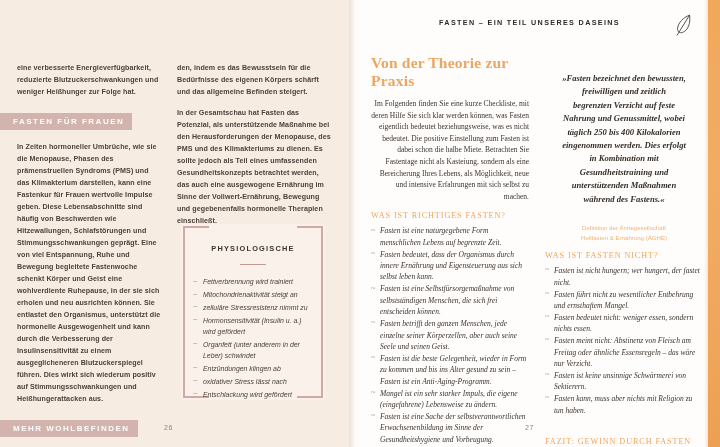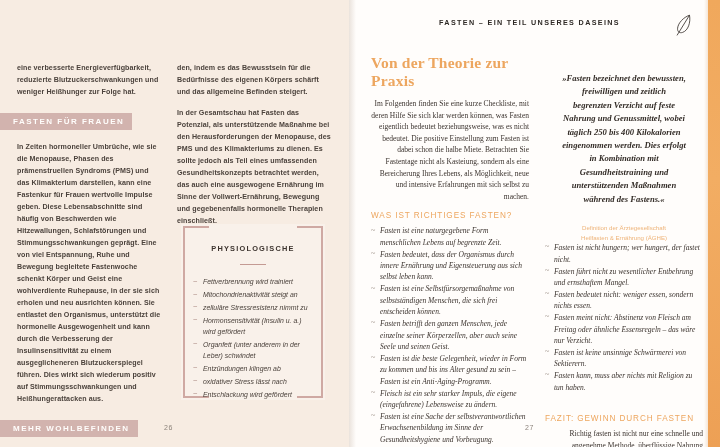--- a/index.html
+++ b/index.html
@@ -176,21 +176,21 @@
   }
   .rbody {
     font-family: "Liberation Serif", serif;
     font-size: 7.5px;
     line-height: 11.6px;
     color: #3b332e;
     margin: 0 0 8px 0;
     text-align: right;
   }
   .sub-head {
-    font-family: Liberation Sans, sans-serif;
+    font-family: Liberation Serif, serif;
     font-size: 8.2px;
     letter-spacing: 0.9px;
     color: #eda65f;
     margin: 8px 0 3px 0;
     line-height: 12px;
   }
   .tick-list {
     list-style: none;
     margin: 0 0 20px 0;
     padding: 0;
@@ -319,34 +319,35 @@
 
         <p class="rbody">Im Folgenden finden Sie eine kurze Checkliste, mit deren Hilfe Sie sich klar werden können, was Fasten eigentlich bedeutet beziehungsweise, was es nicht bedeutet. Die positive Einstellung zum Fasten ist dabei schon die halbe Miete. Betrachten Sie Fastentage nicht als Kasteiung, sondern als eine Bereicherung Ihres Lebens, als Möglichkeit, neue und intensive Erfahrungen mit sich selbst zu machen.</p>
 
         <div class="sub-head">WAS IST RICHTIGES FASTEN?</div>
         <ul class="tick-list">
           <li>Fasten ist eine naturgegebene Form menschlichen Lebens auf begrenzte Zeit.</li>
           <li>Fasten bedeutet, dass der Organismus durch innere Ernährung und Eigensteuerung aus sich selbst leben kann.</li>
           <li>Fasten ist eine Selbstfürsorgemaßnahme von selbstständigen Menschen, die sich frei entscheiden können.</li>
           <li>Fasten betrifft den ganzen Menschen, jede einzelne seiner Körperzellen, aber auch seine Seele und seinen Geist.</li>
           <li>Fasten ist die beste Gelegenheit, wieder in Form zu kommen und bis ins Alter gesund zu sein – Fasten ist ein Anti-Aging-Programm.</li>
-          <li>Fleisch ist ein sehr starker Impuls, die eigene (eingefahrene) Lebensweise zu ändern.</li>
+          <li>Mangel ist ein sehr starker Impuls, die eigene (eingefahrene) Lebensweise zu ändern.</li>
           <li>Fasten ist eine Sache der selbstverantwortlichen Erwachsenenbildung im Sinne der Gesundheitshygiene und Vorbeugung.</li>
         </ul>
       </div>
 
       <div class="rcol">
         <div class="pullquote">
           <p>»Fasten bezeichnet den bewussten, freiwilligen und zeitlich begrenzten Verzicht auf feste Nahrung und Genussmittel, wobei täglich 250 bis 400 Kilokalorien eingenommen werden. Dies erfolgt in Kombination mit Gesundheitstraining und unterstützenden Maßnahmen während des Fastens.«</p>
           <div class="attrib">
             <div>Definition der Ärztegesellschaft</div>
             <div>Heilfasten &amp; Ernährung (ÄGHE)</div>
           </div>
         </div>
 
+        <div class="sub-head">WAS IST FASTEN NICHT?</div>
         <ul class="tick-list">
           <li>Fasten ist nicht hungern; wer hungert, der fastet nicht.</li>
           <li>Fasten führt nicht zu wesentlicher Entbehrung und ernsthaftem Mangel.</li>
           <li>Fasten bedeutet nicht: weniger essen, sondern nichts essen.</li>
           <li>Fasten meint nicht: Abstinenz von Fleisch am Freitag oder ähnliche Essensregeln – das wäre nur Verzicht.</li>
           <li>Fasten ist keine unsinnige Schwärmerei von Sektierern.</li>
           <li>Fasten kann, muss aber nichts mit Religion zu tun haben.</li>
         </ul>
 
         <div class="sub-head">FAZIT: GEWINN DURCH FASTEN</div>

